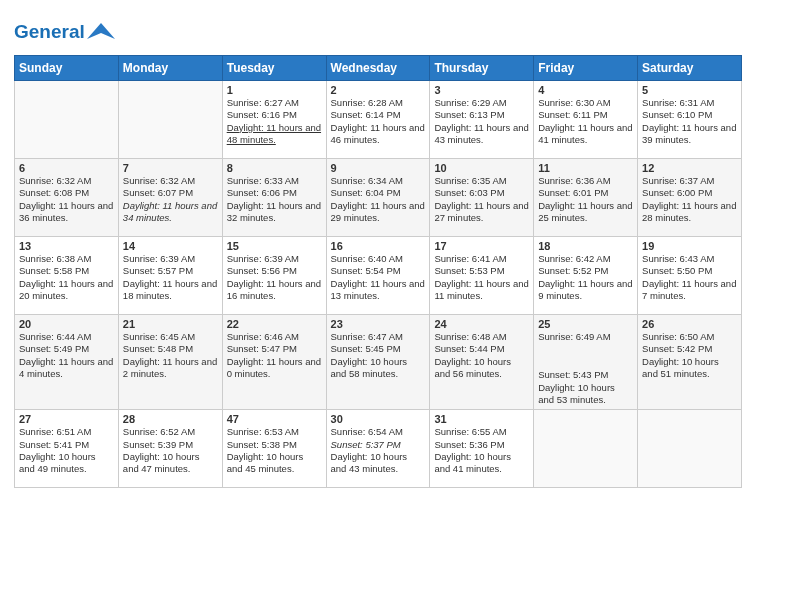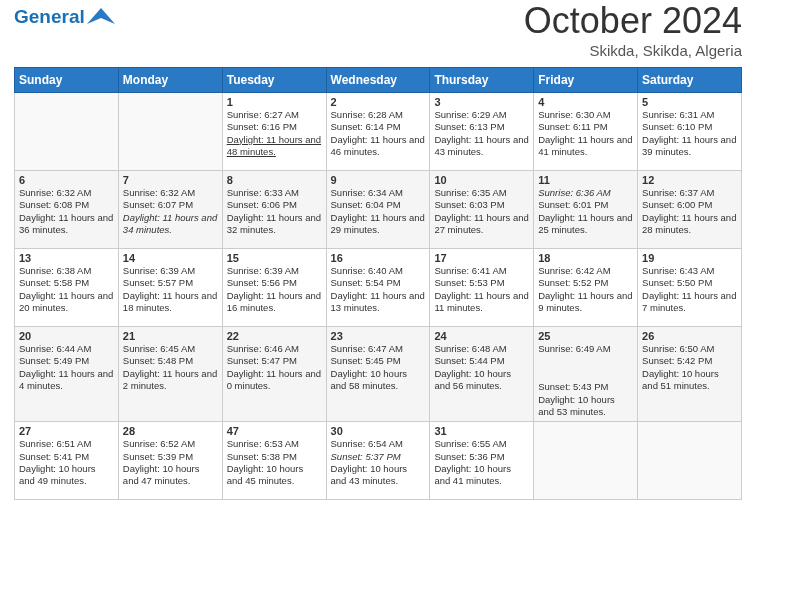--- a/index.html
+++ b/index.html
@@ -7,21 +7,21 @@
       font-family: Arial, sans-serif;
       background: #fff;
       width: 792px;
       height: 612px;
       overflow: hidden;
     }
     .container {
       width: 756px;
       min-height: 612px;
       background: #fff;
-      padding: 0 14px 10px 14px;
+      padding: 15px 14px 10px 14px;
     }
     .header {
       display: flex;
       justify-content: space-between;
       align-items: flex-start;
       margin-bottom: 8px;
     }
     .logo {
       display: flex;
       align-items: center;
@@ -90,24 +90,20 @@
         <div style="display:flex;align-items:center;">
           <div style="font-size:19px;font-weight:bold;color:#333;line-height:1.15;">
             <span style="color:#1a6fb5;">General</span><svg class="logo-icon" viewBox="0 0 28 28" style="display:inline-block;vertical-align:middle;margin-left:2px;">
                 <polygon points="14,4 28,20 14,14 0,20" fill="#2979c4"></polygon>
               </svg>
           </div>
           <div></div>
         </div>
       </div>
     </div>
-    <div class="title-block">
-      <div class="month-title">October 2024</div>
-      <div class="location">Skikda, Skikda, Algeria</div>
-    </div>
   </div>
 
   <table>
     <thead>
       <tr>
       <th>Sunday</th>
           <th>Monday</th>
           <th>Tuesday</th>
           <th>Wednesday</th>
           <th>Thursday</th>
@@ -176,21 +172,21 @@
             <div style="line-height: 1.3;">Daylight: 11 hours and 29 minutes.</div>
           </td>
           <td>
             <span class="day-num">10</span>
             <div style="line-height: 1.3;">Sunrise: 6:35 AM</div>
             <div style="line-height: 1.3;">Sunset: 6:03 PM</div>
             <div style="line-height: 1.3;">Daylight: 11 hours and 27 minutes.</div>
           </td>
           <td>
             <span class="day-num">11</span>
-            <div style="line-height: 1.3; font-style: italic;">Sunrise: 6:36 AM</div>
+            <div style="line-height: 1.3;">Sunrise: 6:36 AM</div>
             <div style="line-height: 1.3;">Sunset: 6:01 PM</div>
             <div style="line-height: 1.3;">Daylight: 11 hours and 25 minutes.</div>
           </td>
           <td>
             <span class="day-num">12</span>
             <div style="line-height: 1.3;">Sunrise: 6:37 AM</div>
             <div style="line-height: 1.3;">Sunset: 6:00 PM</div>
             <div style="line-height: 1.3;">Daylight: 11 hours and 28 minutes.</div>
           </td>
         </tr>

